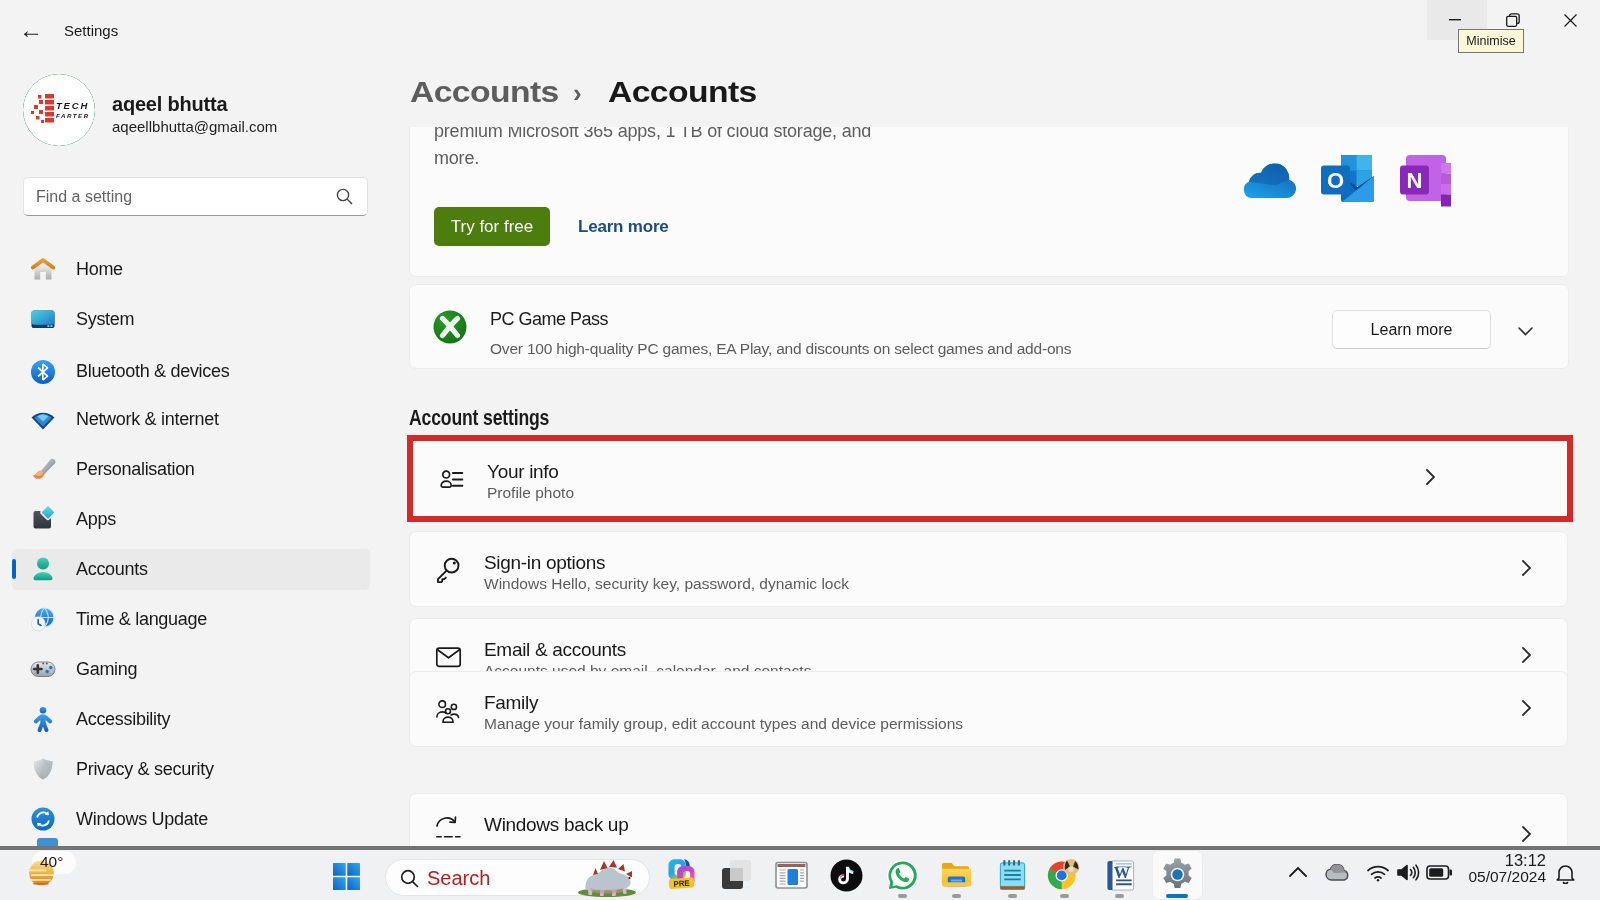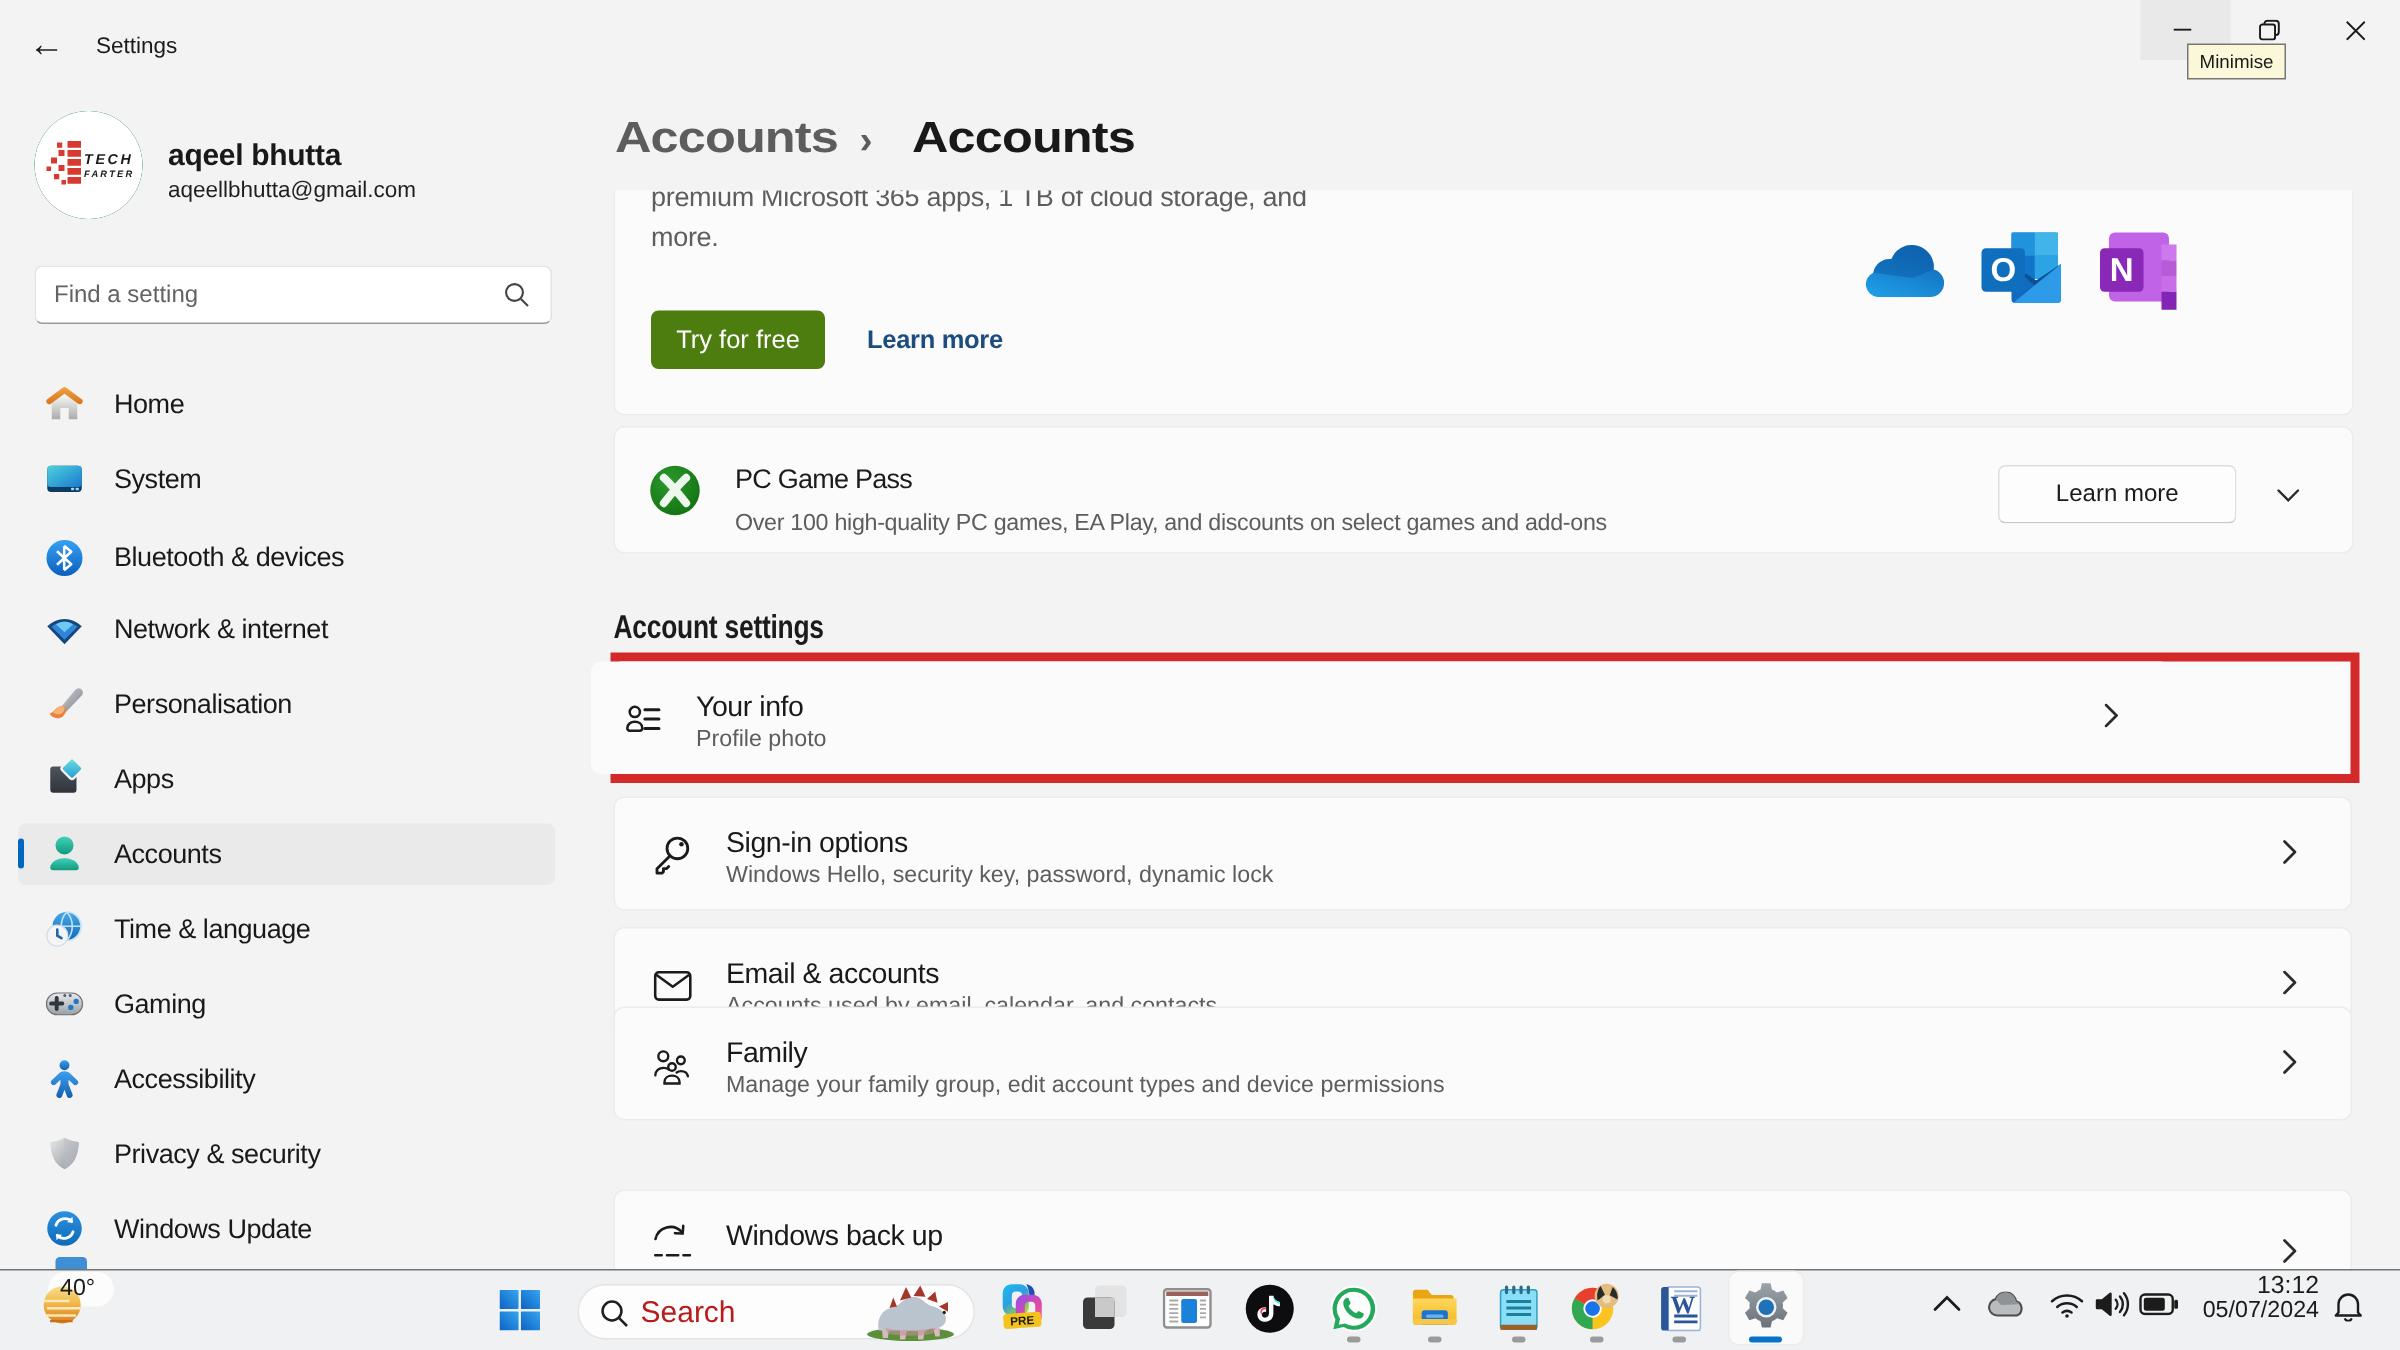--- a/index.html
+++ b/index.html
@@ -48,21 +48,21 @@
   #acctheading { left:409px; top:405px; font-size:22px; font-weight:bold; letter-spacing:-0.2px; transform:scaleX(0.8); transform-origin:0 0; }
 
   #redbox { left:407px; top:435px; width:1166px; height:87px; border:6px solid #d32929; background:#fbfbfb; }
   .row { left:409px; width:1159px; height:76px; background:#fbfbfb; border:1px solid #ececec; border-radius:7px; }
   .rowicon { position:absolute; left:25px; top:25px; width:27px; height:27px; }
   .rtitle { position:absolute; left:74px; top:20px; font-size:19px; letter-spacing:-0.3px; color:#191919; }
   .rsub { position:absolute; left:74px; top:42.5px; font-size:15.5px; color:#5d5d5d; }
   .rchev { position:absolute; right:36px; top:28px; }
 
   
-  #taskbar { left:0; top:846px; width:1600px; height:54px; background:#eff1f2; border-top:1px solid #737373; }
+  #taskbar { left:0; top:846px; width:1600px; height:54px; background:#eff1f2; border-top:4px solid #737373; }
   .tico { position:absolute; top:9px; width:33px; height:33px; }
   .rdot { position:absolute; top:44px; width:9px; height:3.5px; border-radius:2px; background:#9b9b9b; }
   #settingsbtn { position:absolute; left:1153px; top:1px; width:49px; height:48px; background:#fafafa; border-radius:6px; box-shadow:0 0 0 1px #ececec; }
   #bluepill { position:absolute; left:1166px; top:44px; width:22px; height:4px; border-radius:2px; background:#0b72c9; }
   #searchpill { position:absolute; left:385px; top:9px; width:265px; height:37px; background:#fdfdfd; border:1px solid #e4e4e4; border-radius:19px; }
   #clock { position:absolute; right:54px; top:4px; text-align:right; font-size:16.5px; color:#1a1a1a; line-height:13px;margin-left:28px; }
 </style>
 </head>
 <body>
 
@@ -352,21 +352,21 @@
   <div class="abs" id="gptitle">PC Game Pass</div>
   <div class="abs" id="gpsub">Over 100 high-quality PC games, EA Play, and discounts on select games and add-ons</div>
   <div class="abs" id="gpbtn">Learn more</div>
   <div class="abs" style="left:1518px; top:322px;"><svg width="15" height="9" viewBox="0 0 15 9" fill="none" stroke="#2b2b2b" stroke-width="1.6" stroke-linecap="round">
       <path d="M1 1 L7.5 7.5 L14 1"></path>
     </svg></div>
 
   <div class="abs" id="acctheading">Account settings</div>
 
   <div class="abs" id="redbox"></div>
-  <div class="abs row" style="top:441px; left:394px; width:1054px; height:75px; border:none;">
+  <div class="abs row" style="top:441px; left:417px; width:1054px; height:75px; border:none;">
     <div class="rowicon" style="left:21px;"><svg viewBox="0 0 27 27" width="27" height="27" fill="none" stroke="#1b1b1b" stroke-width="1.7" stroke-linecap="round">
       <circle cx="8.2" cy="8.6" r="3.4"></circle>
       <path d="M3.2 19.5 c0-2.6 2.2-4.3 5-4.3 s5 1.7 5 4.3 a1.6 1.6 0 0 1 -1.7 1.6 h-6.6 a1.6 1.6 0 0 1 -1.7-1.6 Z"></path>
       <path d="M14.9 7.1 h9.4 M14.9 13.4 h9.4 M14.9 19.7 h9.4" stroke-width="2"></path>
       </svg></div>
     <div class="rtitle" style="left:70px;">Your info</div>
     <div class="rsub" style="left:70px;">Profile photo</div>
     <div class="rchev"><svg width="9" height="16" viewBox="0 0 9 16" fill="none" stroke="#2b2b2b" stroke-width="1.8" stroke-linecap="round">
         <path d="M1 1 L8 8 L1 15"></path>
       </svg></div>

